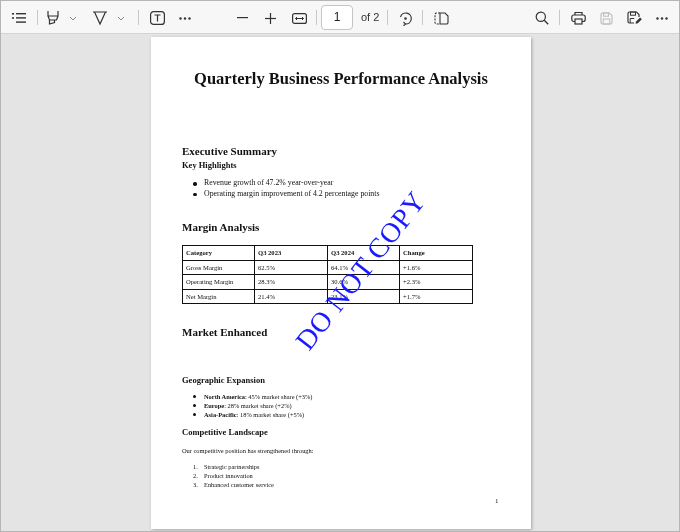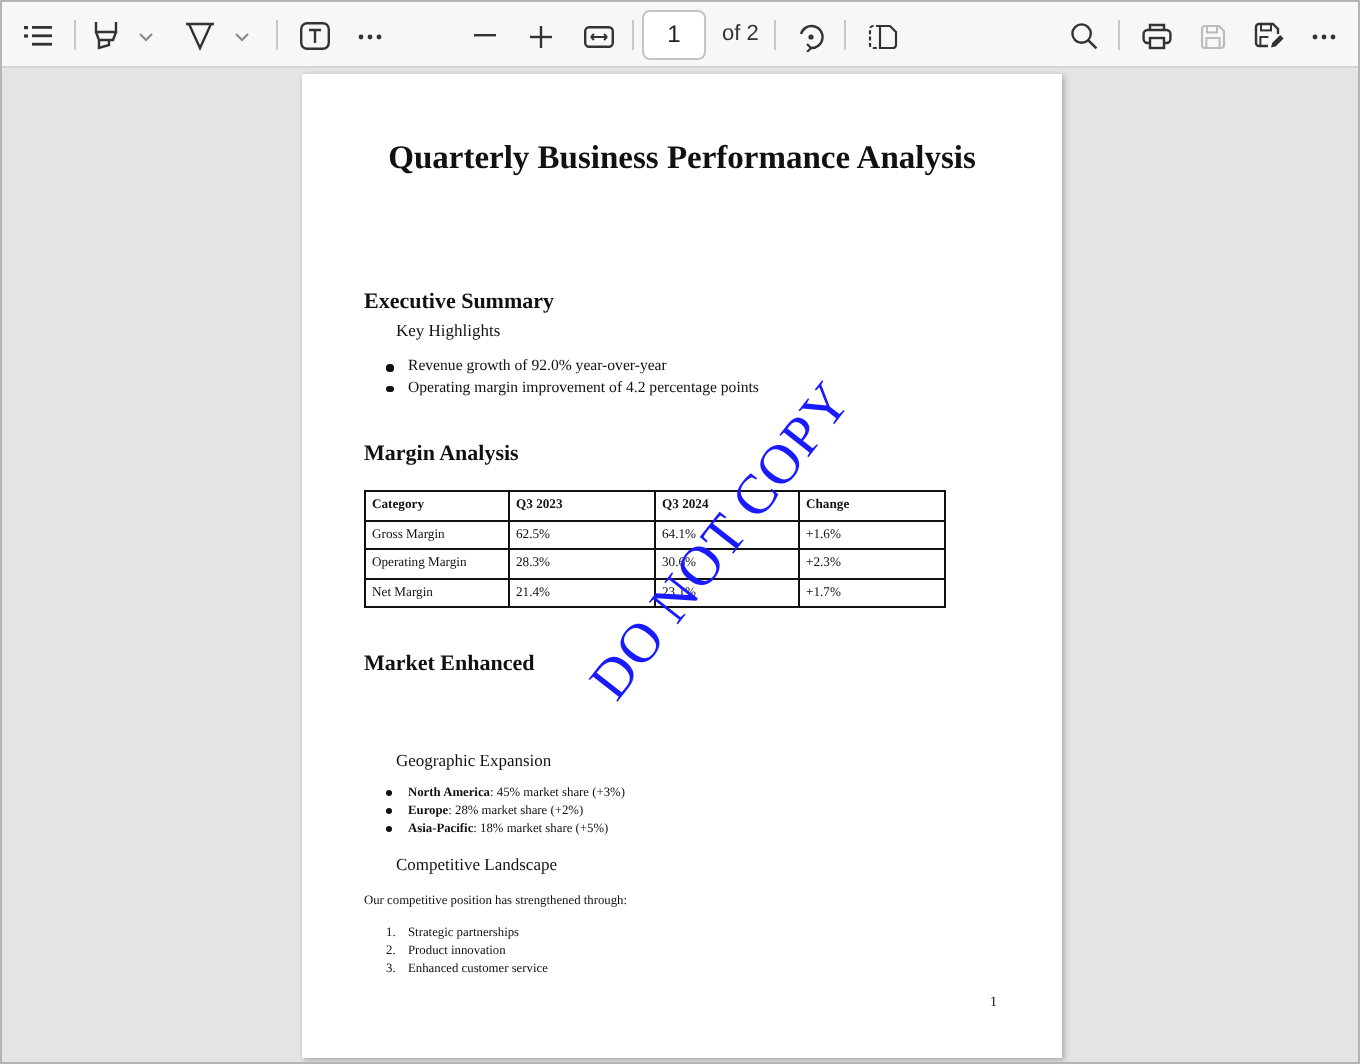--- a/index.html
+++ b/index.html
@@ -46,21 +46,21 @@
     background: #fff;
     box-shadow: 1px 1px 3px rgba(0,0,0,0.28);
     font-family: "Liberation Serif", serif;
     color: #111;
   }
   .doc-title {
     position: absolute; left: 0; top: 32px; width: 380px; text-align: center;
     font-size: 16.5px; font-weight: bold;
   }
   .h2 { position: absolute; left: 31px; font-weight: bold; font-size: 11px; }
-  .h3 { position: absolute; left: 47px; font-weight: normal; font-size: 8.5px; }
+  .h3 { position: absolute; left: 31px; font-weight: bold; font-size: 8.5px; }
   .para { position: absolute; left: 31px; width: 320px; font-size: 7.6px; line-height: 11px; }
   .bullets { position: absolute; left: 40px; font-size: 7.8px; line-height: 10.5px; list-style: none; }
   .bullets li { position: relative; padding-left: 13px; }
   .bullets li::before {
     content: ""; position: absolute; left: 2px; top: 4px; width: 3.5px; height: 3.5px;
     border-radius: 50%; background: #111;
   }
   .bullets.small { font-size: 6.4px; line-height: 9px; }
   .bullets.small li::before { top: 3px; width: 3px; height: 3px; }
   .olist { position: absolute; left: 40px; font-size: 6.4px; line-height: 9px; list-style: none; }
@@ -230,21 +230,21 @@
   </div>
 
   <div class="viewport">
     <div class="page">
       <div class="doc-title">Quarterly Business Performance Analysis</div>
 
       <div class="h2" style="top:63px;margin-top:45px;">Executive Summary</div>
 
       <div class="h3" style="top:123px;">Key Highlights</div>
       <ul class="bullets" style="top:141px;">
-        <li>Revenue growth of 92.0% year-over-year</li>
+        <li>Revenue growth of 47.2% year-over-year</li>
         <li>Operating margin improvement of 4.2 percentage points</li>
       </ul>
 
       <div class="h2" style="top:184px;">Margin Analysis</div>
 
       <table class="margin">
         <thead>
           <tr>
             <th style="width:72px;">Category</th>
             <th style="width:73px;">Q3 2023</th>

